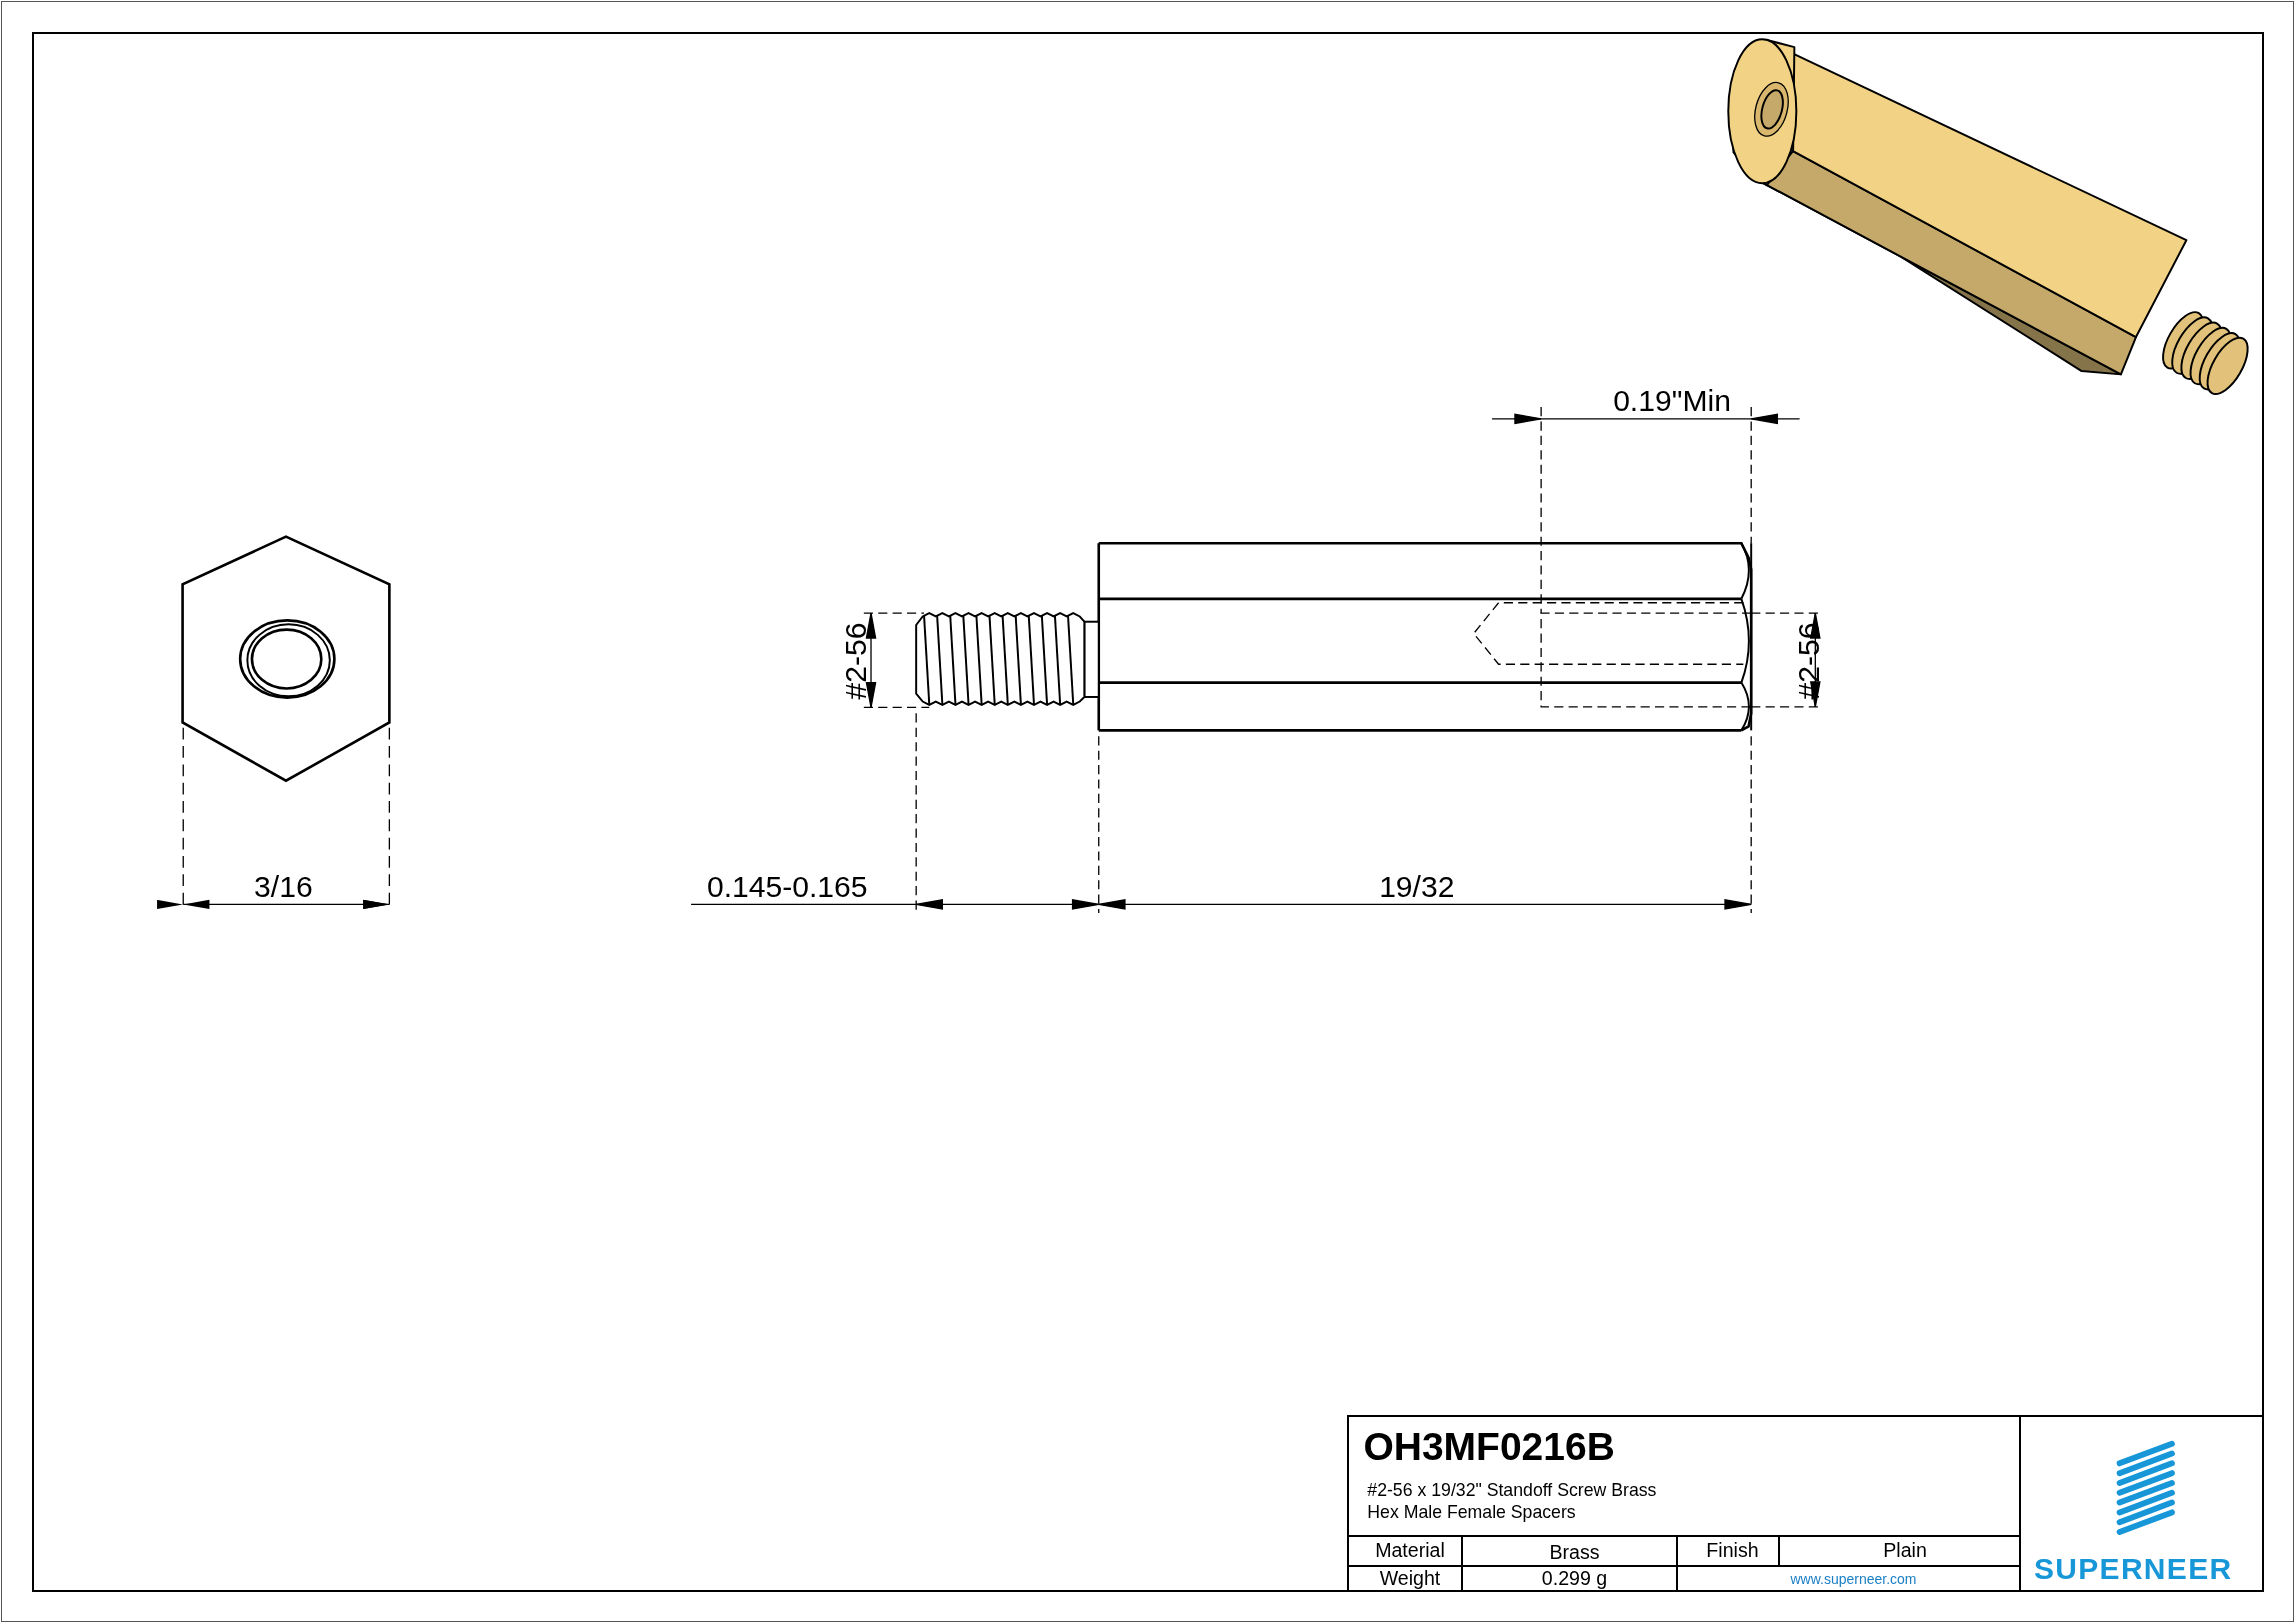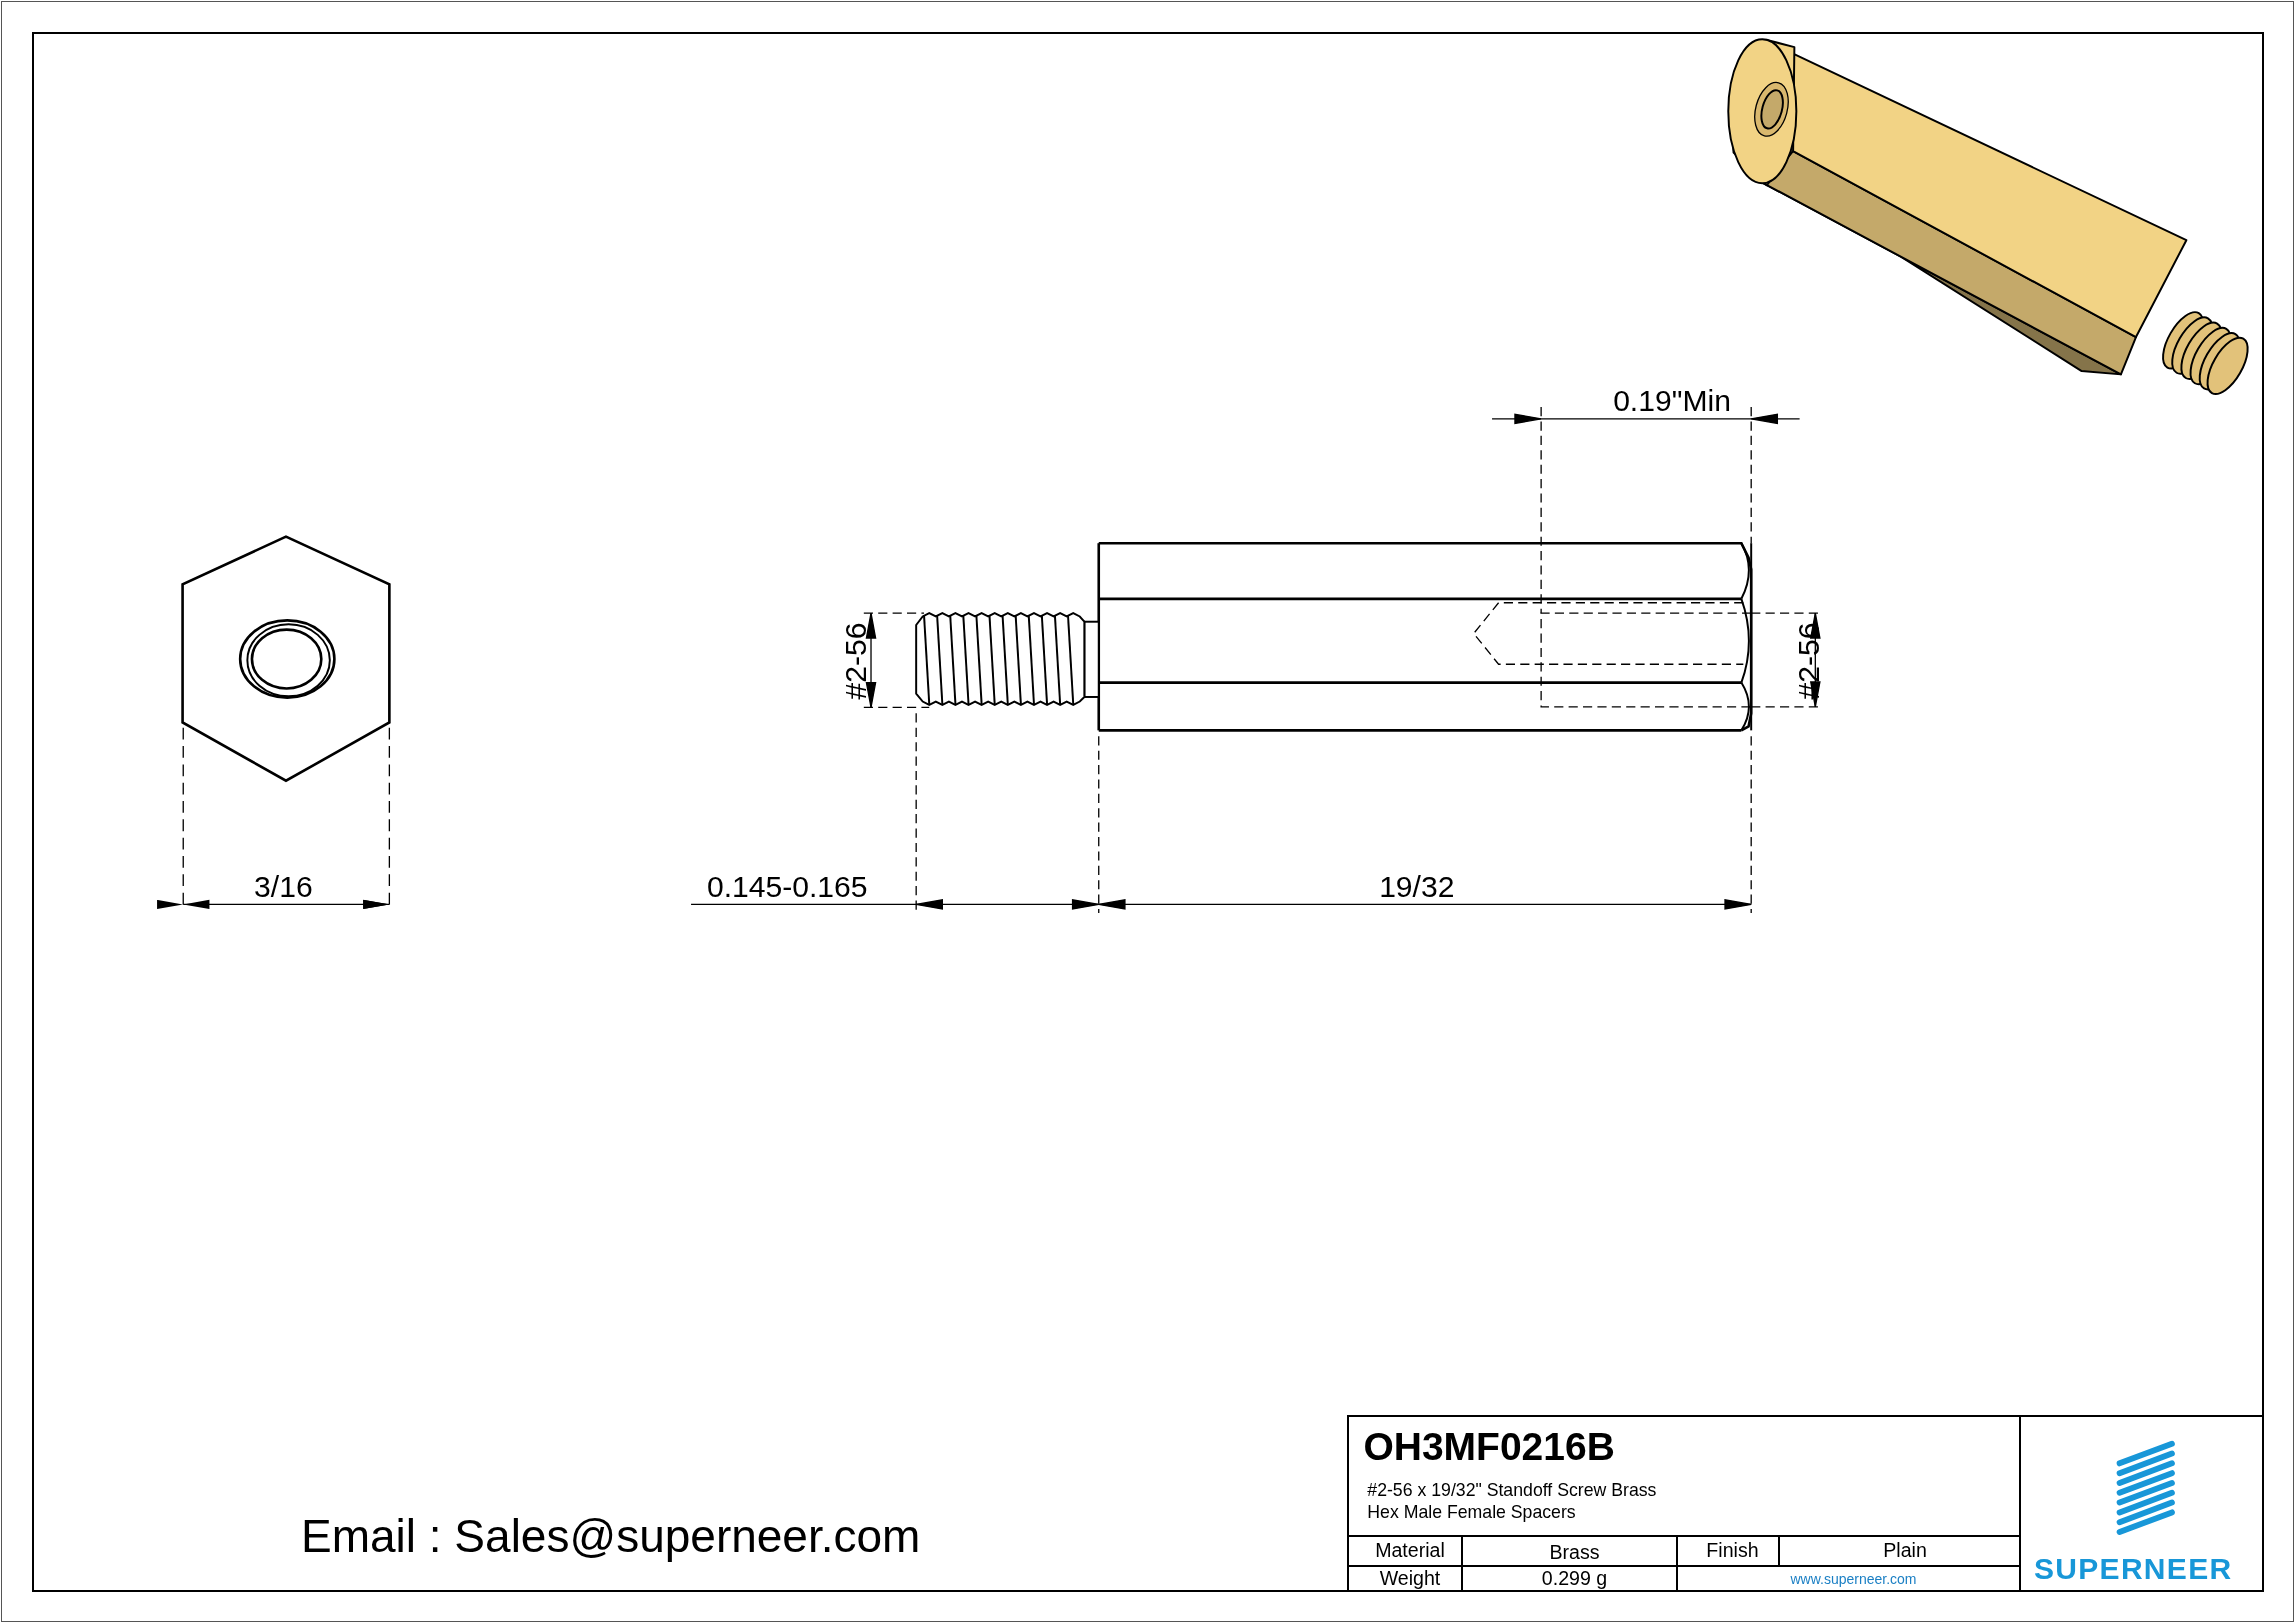--- a/index.html
+++ b/index.html
@@ -145,21 +145,20 @@
         <ellipse cx="3404" cy="559" rx="22" ry="48" fill="#e2c27a" transform="rotate(30 3404 559)"></ellipse>
       </g>
 
       <polygon points="2700,61 2742,72 2740,230 2700,283 2649,233 2646,130" fill="#f2d385"></polygon>
       <ellipse cx="2693" cy="170" rx="52" ry="110" fill="#f2d385" stroke-width="3"></ellipse>
       <ellipse cx="2707" cy="167" rx="24" ry="42" fill="#d9b86e" transform="rotate(15 2707 167)" stroke-width="2"></ellipse>
       <ellipse cx="2708" cy="167" rx="15" ry="30" fill="#c4a96a" transform="rotate(15 2708 167)" stroke-width="3"></ellipse>
     </g>
   </svg>
 
-  <div class="email">Email : Sales@superneer.com</div>
 
   <div class="title-block">
     <div class="tb-main">
       <div class="part-no">OH3MF0216B</div>
       <div class="desc" style="top:63px">#2-56 x 19/32" Standoff Screw Brass</div>
       <div class="desc" style="top:85px">Hex Male Female Spacers</div>
     </div>
     <div class="tb-grid">
       <div class="cell" style="left:0;top:0;width:112px;height:27.5px;">Material</div>
       <div class="cell bl" style="left:112px;top:0;width:215px;height:31px;">Brass</div>

